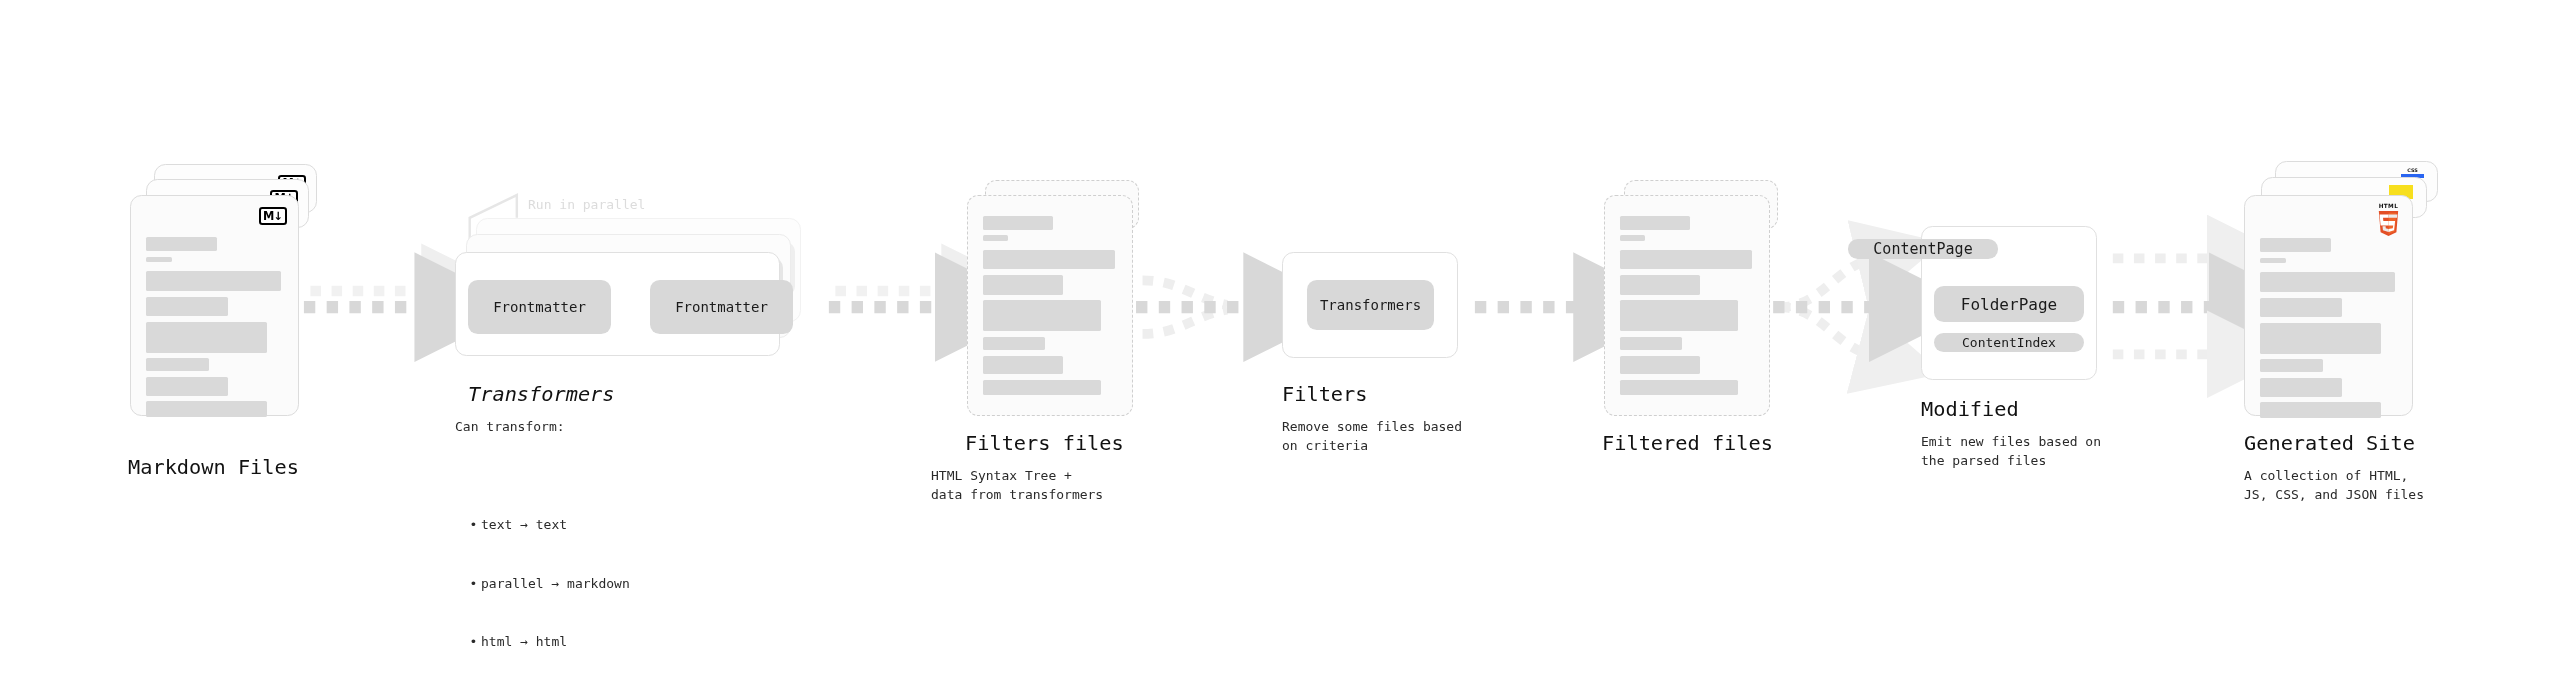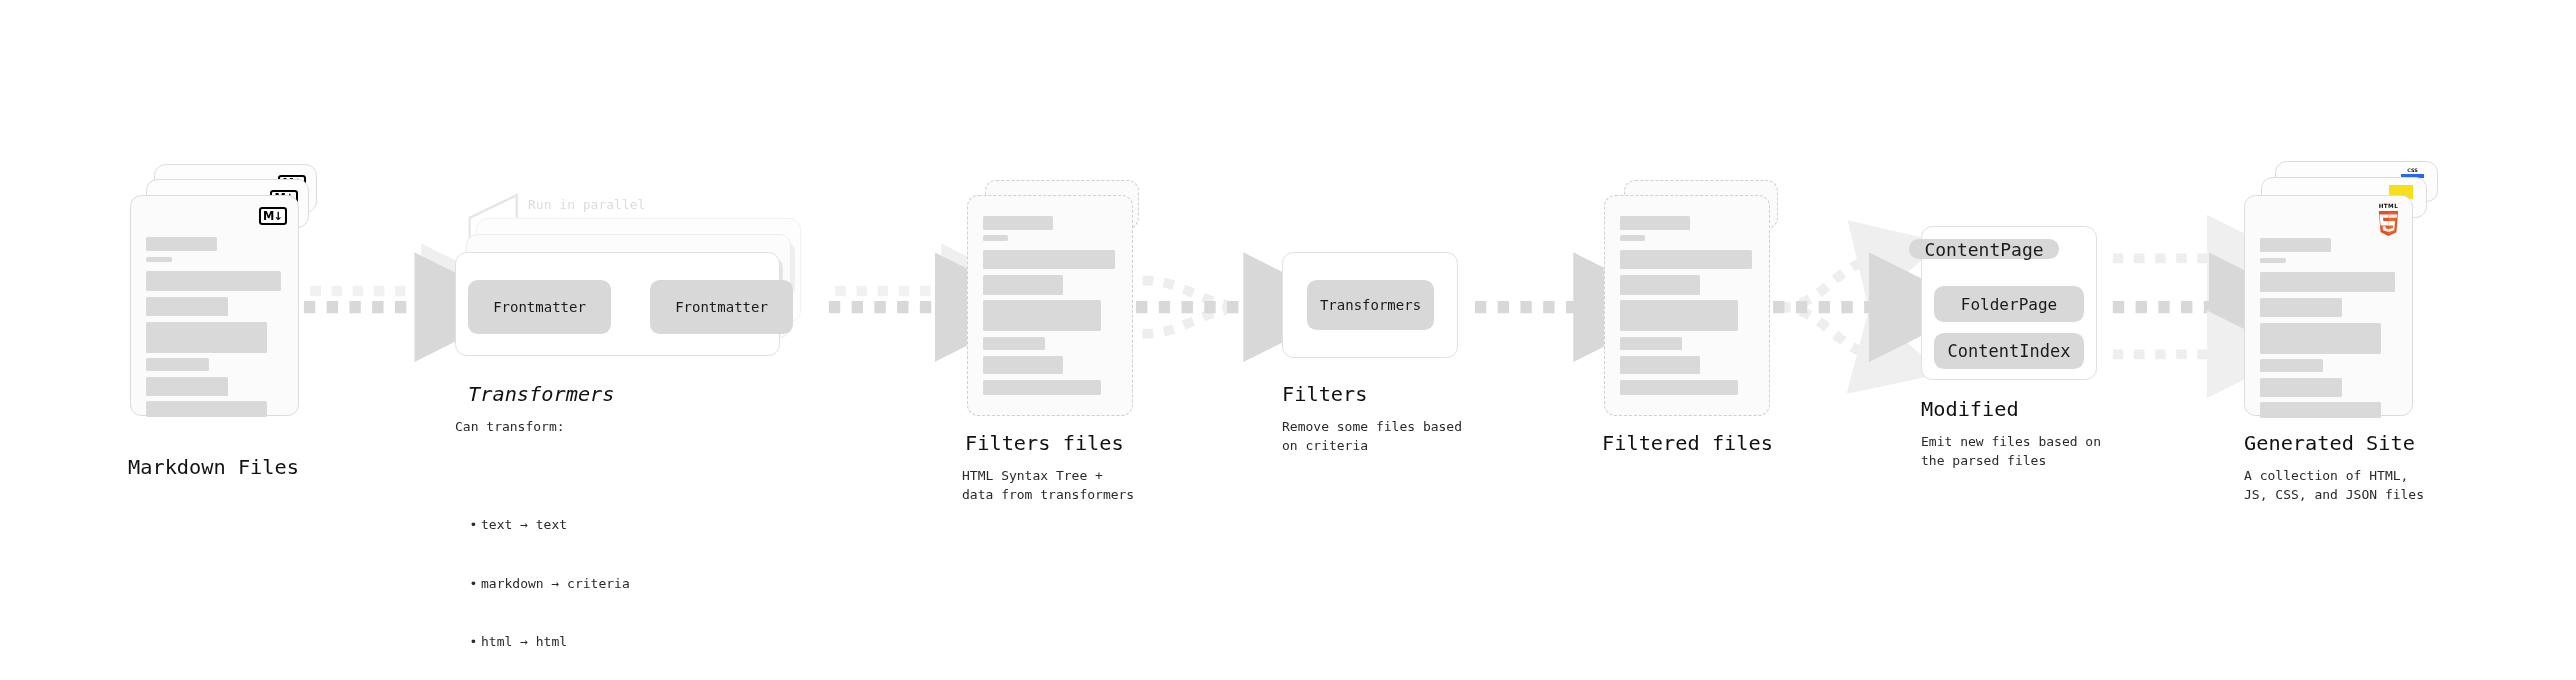--- a/index.html
+++ b/index.html
@@ -260,21 +260,21 @@
   <div class="pill l2" style="left:653px; top:258px; width:130px; height:54px; z-index:2;"></div>
   <div class="pill" style="left:650px; top:280px; width:143px; height:54px; z-index:4;">Frontmatter</div>
 
   <div class="title" style="left:468px; top:382px;font-style:italic;">Transformers</div>
 
   <div class="sub" style="left:455px; top:418px;">Can transform:</div>
 
   <div class="sub-list" style="left:468px; top:437px;">
     <ul>
       <li>text → text</li>
-      <li>markdown → criteria</li>
+      <li>parallel → markdown</li>
       <li>html → html</li>
     </ul>
   </div>
 </div>
 
 <div class="stage">
   <div class="cardstack">
 
     <div class="card dashed" style="left:985px; top:180px; width:154px; height:49px; z-index:1;"></div>
 
@@ -286,21 +286,21 @@
         <div class="bar" style="width:60%; height:19.5px;"></div>
         <div class="bar" style="width:88%; height:31px;"></div>
         <div class="bar" style="width:46%; height:13px;"></div>
         <div class="bar" style="width:60%; height:18.7px;"></div>
         <div class="bar" style="width:88%; height:15.4px;"></div>
       </div>
     </div>
   </div>
 
   <div class="title" style="left:965px; top:431px;">Filters files</div>
-  <div class="sub" style="left:962px; top:467px;">HTML Syntax Tree +
+  <div class="sub" style="left:931px; top:467px;">HTML Syntax Tree +
 data from transformers</div>
 </div>
 
 <div class="stage">
   <div class="procbox" style="left:1282px; top:252px; width:176px; height:106px;"></div>
   <div class="pill" style="left:1307px; top:280px; width:127px; height:50px;">Transformers</div>
 
   <div class="title" style="left:1282px; top:382px;">Filters</div>
   <div class="sub" style="left:1282px; top:418px;">Remove some files based
 on criteria</div>
@@ -324,23 +324,23 @@
       </div>
     </div>
   </div>
 
   <div class="title" style="left:1602px; top:431px;">Filtered files</div>
 </div>
 
 <div class="stage">
   <div class="procbox" style="left:1921px; top:226px; width:176px; height:154px;"></div>
 
-  <div class="pill" style="left:1909px; top:239px; width:150px; height:20px; font-size:18px;">ContentPage</div>
+  <div class="pill" style="left:1848px; top:239px; width:150px; height:20px; font-size:15px;">ContentPage</div>
   <div class="pill" style="left:1934px; top:286px; width:150px; height:36px; font-size:16px;">FolderPage</div>
-  <div class="pill" style="left:1934px; top:333px; width:150px; height:36px; font-size:17px;">ContentIndex</div>
+  <div class="pill" style="left:1934px; top:333px; width:150px; height:19px; font-size:13px;">ContentIndex</div>
 
   <div class="title" style="left:1921px; top:397px;">Modified</div>
   <div class="sub" style="left:1921px; top:433px;">Emit new files based on
 the parsed files</div>
 </div>
 
 <div class="stage">
   <div class="cardstack">
 
     <div class="card solid ghost" style="left:2275px; top:161px; width:163px; height:41px; z-index:1;">

